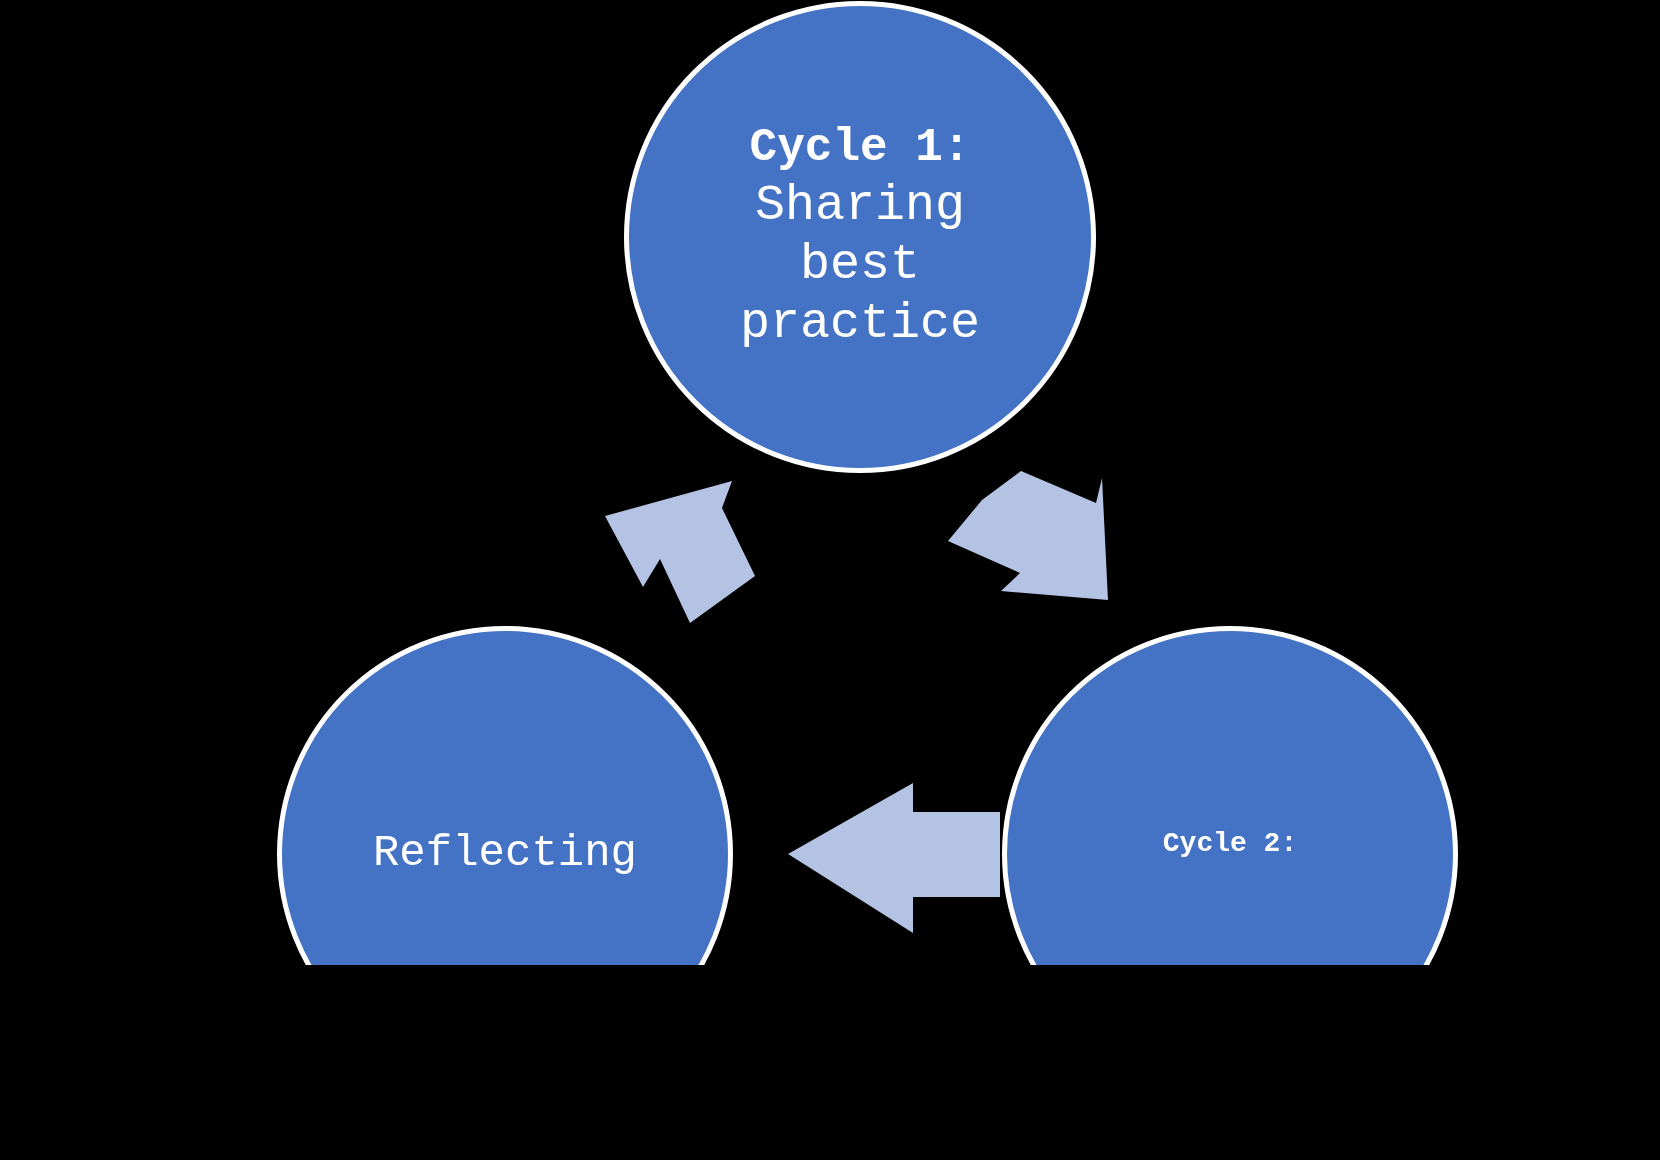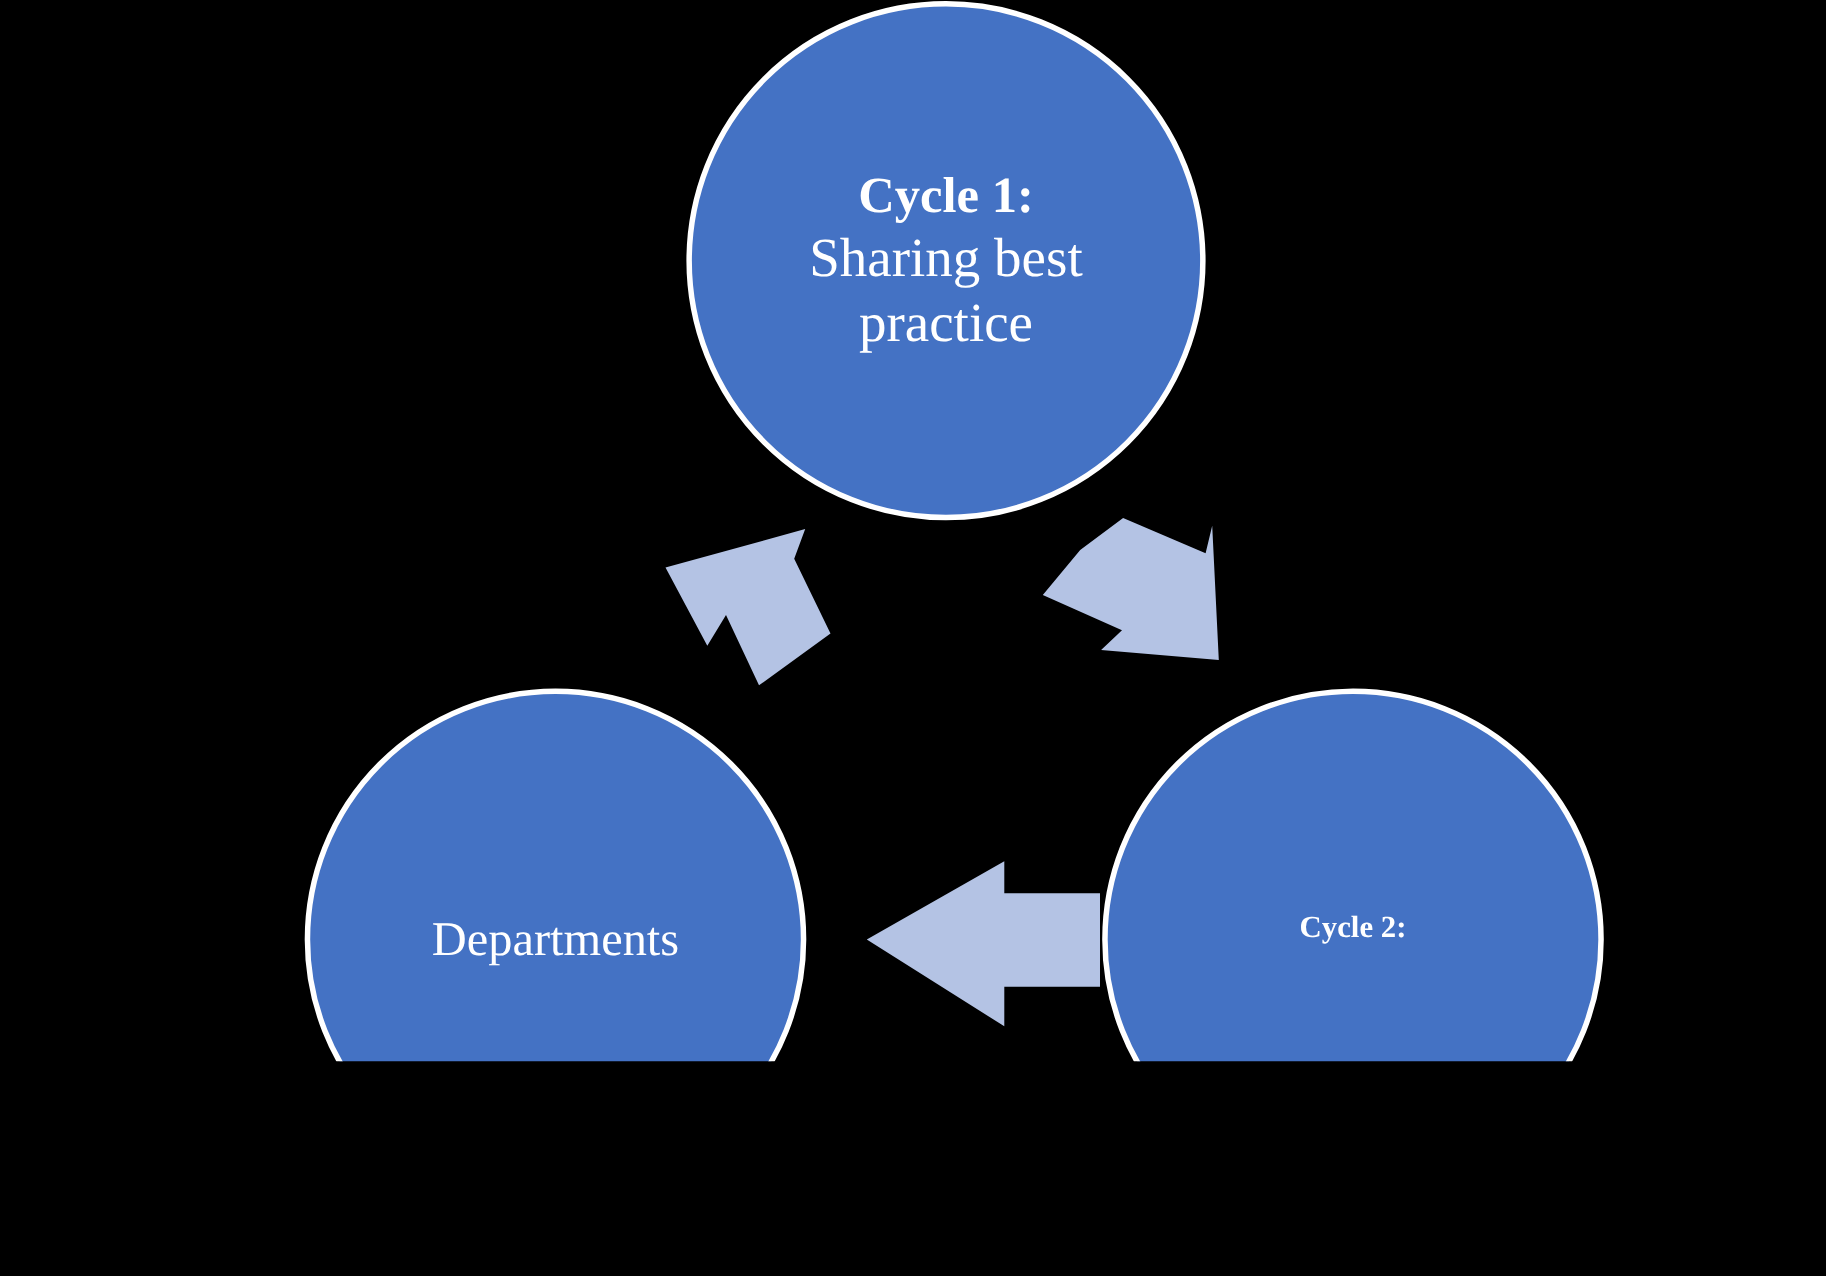--- a/index.html
+++ b/index.html
@@ -6,21 +6,21 @@
     margin: 0;
     padding: 0;
     background: #000000;
   }
   #canvas {
     position: relative;
     width: 1660px;
     height: 965px;
     background: #000000;
     overflow: hidden;
-    font-family: Liberation Serif, serif;
+    font-family: Liberation Mono, monospace;
   }
   .cycle-node {
     position: absolute;
     border-radius: 50%;
     background: #4472C4;
     border: 5px solid #FFFFFF;
     box-sizing: border-box;
     display: flex;
     flex-direction: column;
     align-items: center;
@@ -94,16 +94,16 @@
   <div class="cycle-node" id="node-cycle-1">
     <div class="node-title">Cycle 1:</div>
     <div class="node-body">Sharing best practice</div>
   </div>
 
   <div class="cycle-node" id="node-cycle-2">
     <div class="node-title">Cycle 2:</div>
   </div>
 
   <div class="cycle-node" id="node-cycle-3">
-    <div class="node-body">Departments</div>
+    <div class="node-body">Reflecting</div>
   </div>
 
 </div>
 
 </body></html>

